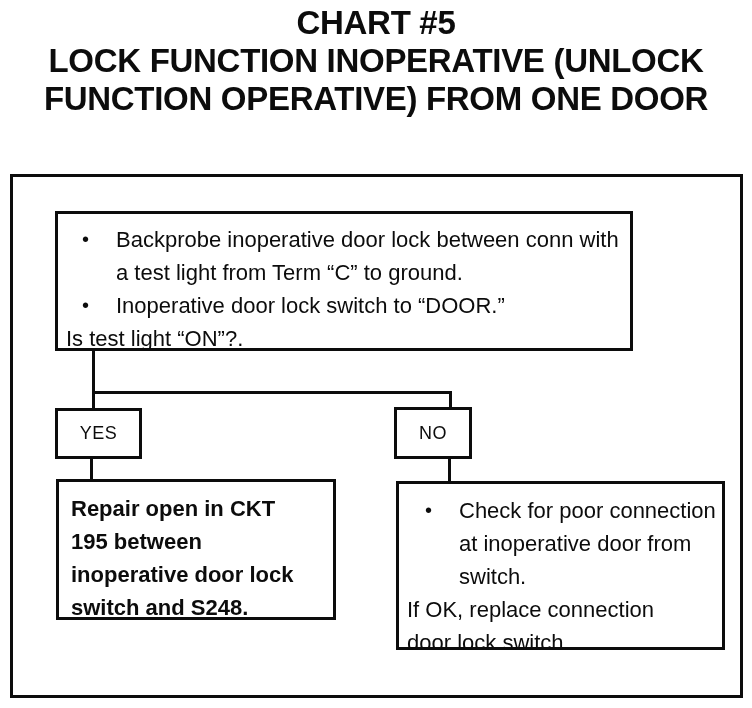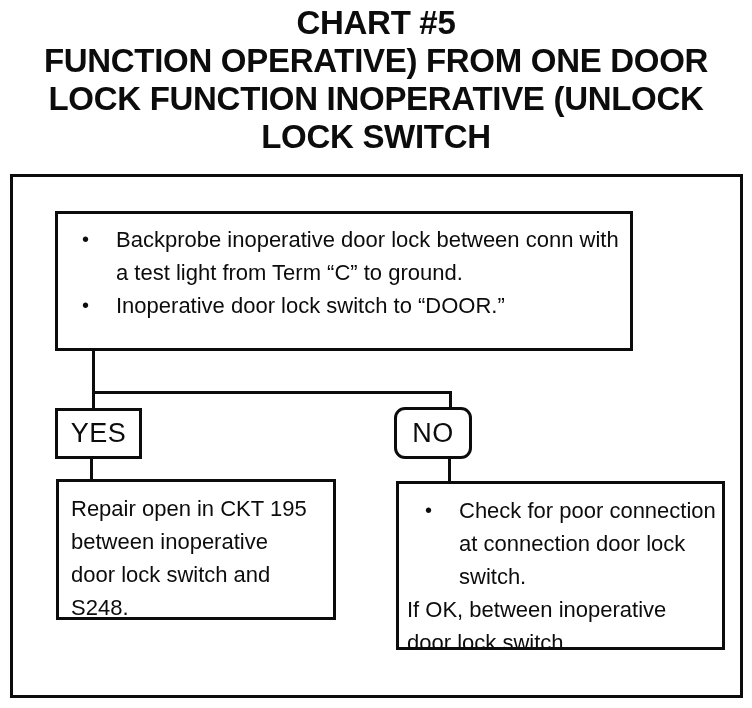--- a/index.html
+++ b/index.html
@@ -50,31 +50,32 @@
     flex: 0 0 50px;
     padding-left: 16px;
     font-size: 20px;
   }
   .bullet-text { flex: 1 1 auto; }
 
   .decision-box {
     display: flex;
     align-items: center;
     justify-content: center;
-    font-size: 27px;
+    font-size: 18px;
     line-height: 27px;
     letter-spacing: 0.5px;
   }
   .yes-box { left: 55px;  top: 408px; width: 87px; height: 51px; }
-  .no-box  { left: 394px; top: 407px; width: 78px; height: 52px; border-radius: 11px; }
+  .no-box  { left: 394px; top: 407px; width: 78px; height: 52px; }
 
   .yes-result-box {
     left: 56px; top: 479px;
     width: 280px; height: 141px;
     padding: 10px 6px 0 12px;
+    font-weight: bold;
   }
   .yes-result-text { width: 238px; }
 
   .no-result-box {
     left: 396px; top: 481px;
     width: 329px; height: 169px;
     padding: 10px 6px 0 8px;
   }
   .no-result-box .bullet-marker { flex: 0 0 52px; padding-left: 18px; }
   .no-result-note { width: 285px; }
@@ -85,36 +86,36 @@
   .conn-h-branch    { left: 92px;  top: 391px; width: 360px; height: 3px;  }
   .conn-v-no-top    { left: 449px; top: 391px; width: 3px;   height: 18px; }
   .conn-v-yes-bot   { left: 90px;  top: 457px; width: 3px;   height: 24px; }
   .conn-v-no-bot    { left: 448px; top: 457px; width: 3px;   height: 26px; }
 </style>
 </head>
 <body>
 
 <div class="abs title">
   <div>CHART #5</div>
+  <div>LOCK FUNCTION INOPERATIVE (UNLOCK</div>
   <div>FUNCTION OPERATIVE) FROM ONE DOOR</div>
-  <div>LOCK FUNCTION INOPERATIVE (UNLOCK</div>
-  <div>LOCK SWITCH</div>
 </div>
 
 <div class="abs frame"></div>
 
 <div class="abs fbox question-box">
   <div class="bullet-row">
     <span class="bullet-marker">•</span>
     <span class="bullet-text">Backprobe inoperative door lock between conn with a test light from Term “C” to ground.</span>
   </div>
   <div class="bullet-row">
     <span class="bullet-marker">•</span>
     <span class="bullet-text">Inoperative door lock switch to “DOOR.”</span>
   </div>
+  <div>Is test light “ON”?.</div>
 </div>
 
 <div class="abs line conn-v-stem"></div>
 <div class="abs line conn-h-branch"></div>
 <div class="abs line conn-v-no-top"></div>
 <div class="abs line conn-v-yes-bot"></div>
 <div class="abs line conn-v-no-bot"></div>
 
 <div class="abs fbox decision-box yes-box">
   <span>YES</span>
@@ -123,16 +124,16 @@
   <span>NO</span>
 </div>
 
 <div class="abs fbox yes-result-box">
   <div class="yes-result-text">Repair open in CKT 195 between inoperative door lock switch and S248.</div>
 </div>
 
 <div class="abs fbox no-result-box">
   <div class="bullet-row">
     <span class="bullet-marker">•</span>
-    <span class="bullet-text">Check for poor connection at connection door lock switch.</span>
+    <span class="bullet-text">Check for poor connection at inoperative door from switch.</span>
   </div>
-  <div class="no-result-note">If OK, between inoperative door lock switch.</div>
+  <div class="no-result-note">If OK, replace connection door lock switch.</div>
 </div>
 
 </body></html>

